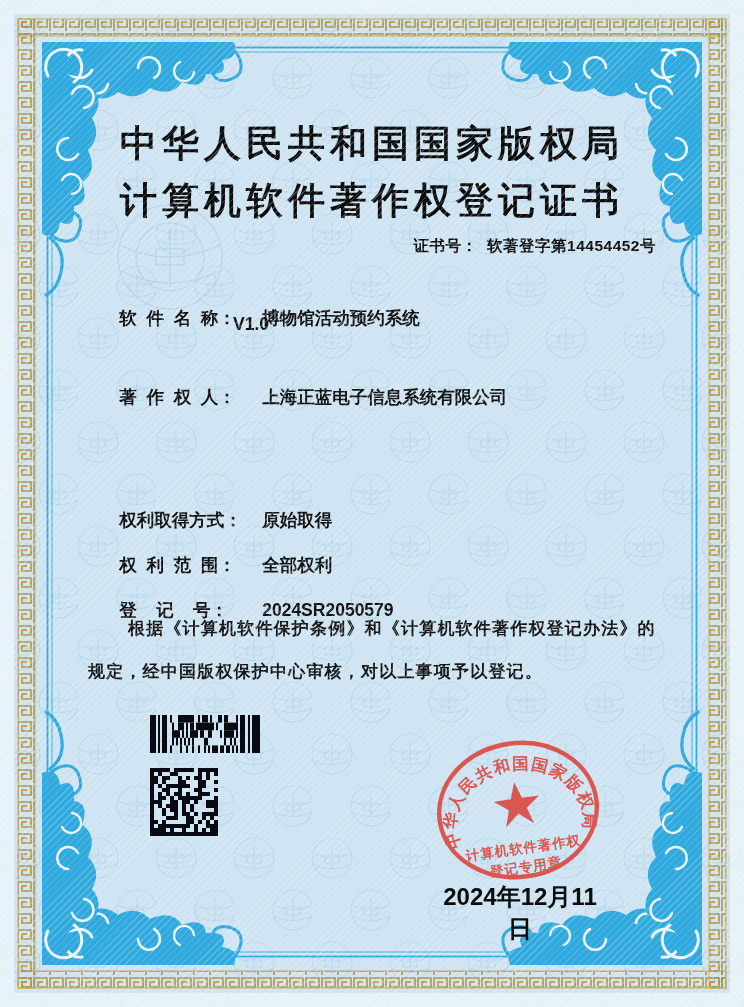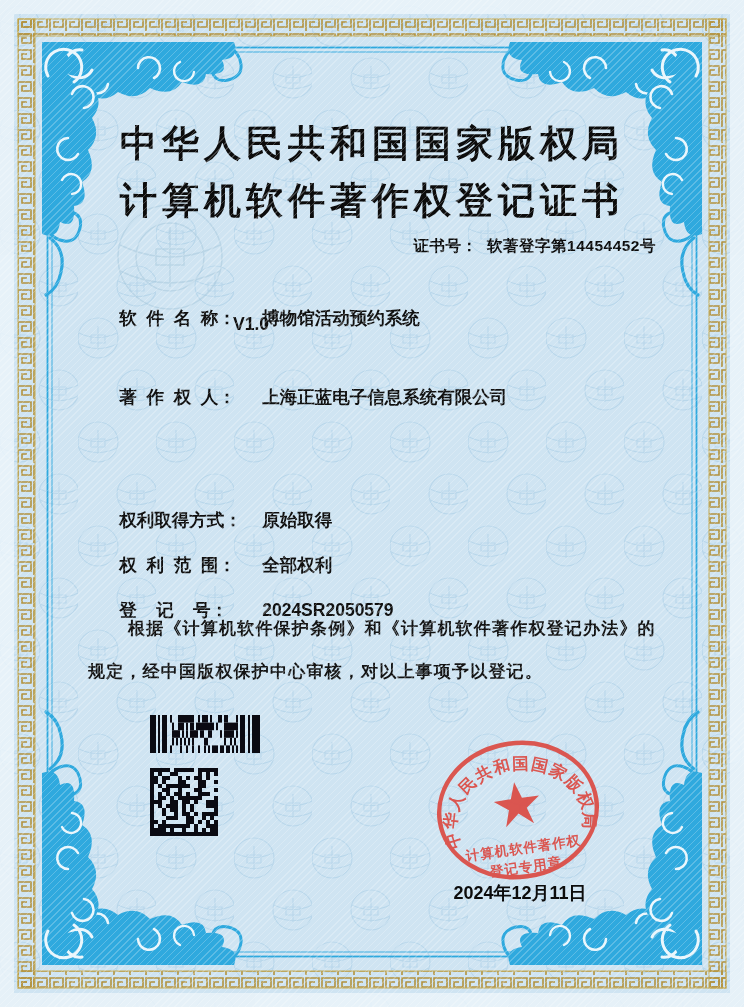--- a/index.html
+++ b/index.html
@@ -9,21 +9,21 @@
         background:repeating-linear-gradient(135deg,rgba(255,255,255,.22) 0 1px,rgba(255,255,255,0) 1px 5px);}
   .abs{position:absolute;}
   svg.layer{position:absolute;inset:0;width:744px;height:1007px;}
   .title{left:0;width:744px;text-align:center;font-family:"Liberation Serif",serif;
         font-weight:bold;color:#0c0c0c;font-size:37px;letter-spacing:5px;white-space:pre;}
   .certno{right:88px;top:236px;font-size:15.5px;font-weight:bold;color:#0c0c0c;white-space:pre;letter-spacing:.5px;}
   .fieldrow{left:90px;font-size:17.5px;font-weight:bold;color:#101010;white-space:pre;}
   .fieldrow .lbl{display:inline-block;width:143px;}
   .version{left:233px;font-size:17.5px;font-weight:bold;color:#101010;}
   .body-line{font-size:17px;font-weight:bold;color:#131313;letter-spacing:1.2px;white-space:pre;}
-  .date{left:440px;top:881px;width:160px;text-align:center;font-size:18px;font-weight:bold;color:#0c0c0c;z-index:3;}
+  .date{left:440px;top:881px;width:160px;text-align:center;font-size:24px;font-weight:bold;color:#0c0c0c;z-index:3;}
   .codes{z-index:2;}
   .sealwrap{z-index:4;pointer-events:none;opacity:.92;}
   .content{z-index:2;}
 </style>
 </head>
 <body>
 
 <div class="page">
 
   <svg class="layer" viewBox="0 0 744 1007">

